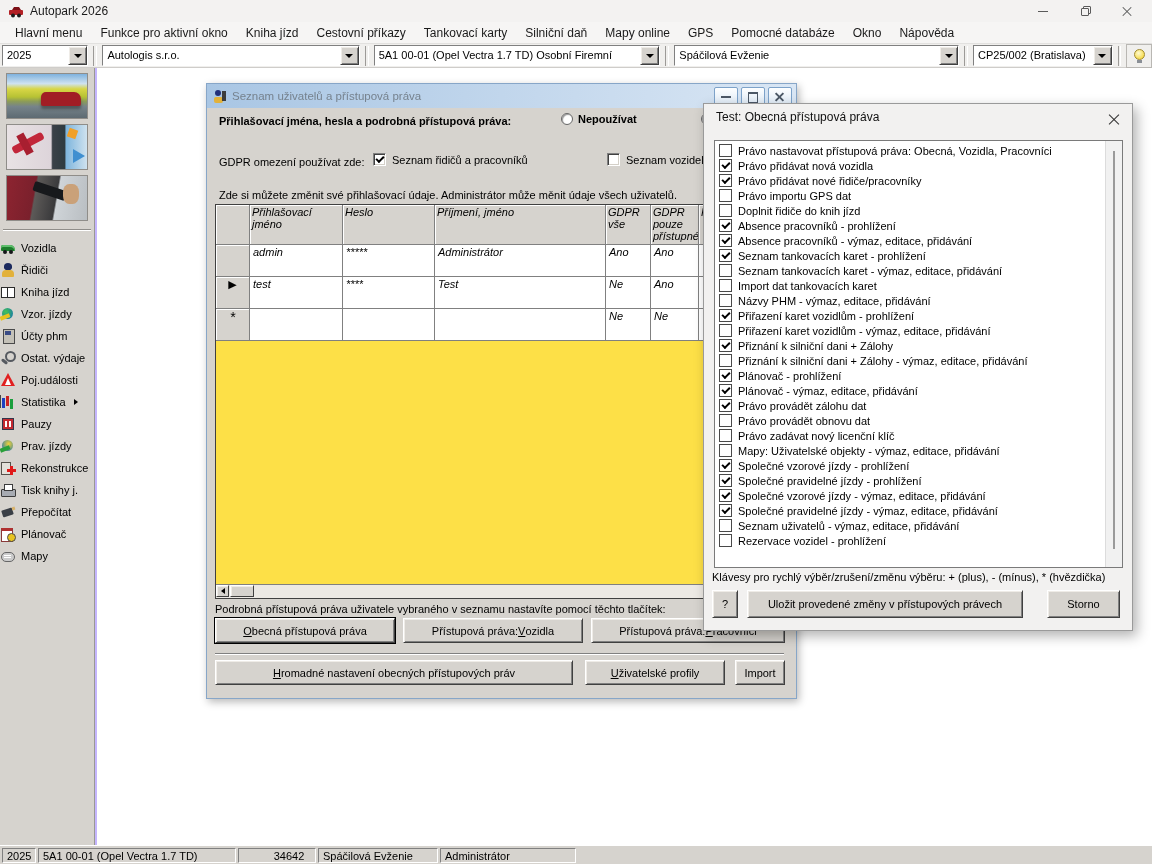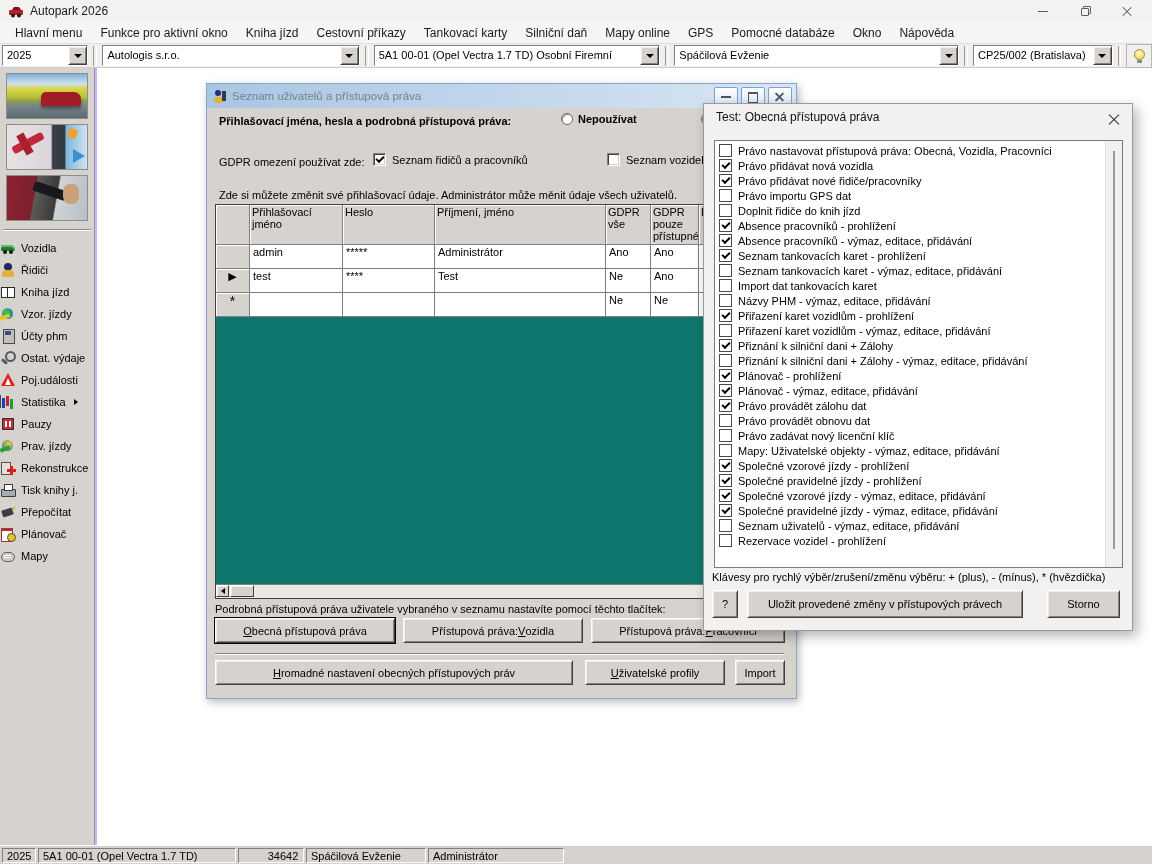--- a/index.html
+++ b/index.html
@@ -107,25 +107,25 @@
   .cwc-min::after{content:"";position:absolute;left:6px;right:6px;top:8px;border-top:2px solid #4c5866;}
   .cwc-max::after{content:"";position:absolute;left:6px;top:4px;width:8px;height:8px;border:1px solid #4c5866;border-top-width:2px;}
   .cwc-cls::before,.cwc-cls::after{content:"";position:absolute;left:5px;top:8px;width:11px;border-top:2px solid #4c5866;}
   .cwc-cls::before{transform:rotate(45deg);} .cwc-cls::after{transform:rotate(-45deg);}
   .chbody{position:relative;width:100%;height:590px;}
   .lbl{position:absolute;white-space:nowrap;}
   .bold{font-weight:bold;}
   .radgrp{position:absolute;display:flex;align-items:center;gap:5px;font-weight:bold;margin-left:24px;}
   .cbgrp{position:absolute;display:flex;align-items:center;gap:6px;}
   
-  .gridarea{position:absolute;left:8px;top:96px;width:570px;height:395px;border:1px solid #404040;background:#0f766e;box-sizing:border-box;}
+  .gridarea{position:absolute;left:8px;top:96px;width:570px;height:395px;border:1px solid #404040;background:#fde047;box-sizing:border-box;font-style:italic;}
   .gtable{position:absolute;left:0;top:0;display:flex;flex-wrap:wrap;width:568px;}
   .gcell{box-sizing:border-box;border-right:1px solid #808080;border-bottom:1px solid #808080;overflow:hidden;}
   .ghead{background:#d6d3ce;box-shadow:inset 1px 1px 0 #fff;padding:1px 2px;font-size:11px;line-height:12px;height:40px;}
-  .gdata{background:#fff;height:24px;padding:1px 3px 0 3px;font-size:11px;}
+  .gdata{background:#fff;height:32px;padding:1px 3px 0 3px;font-size:11px;}
   .gmark{background:#d6d3ce;box-shadow:inset 1px 1px 0 #fff;text-align:center;color:#000;}
   .hsb{position:absolute;left:0;right:0;bottom:0;height:13px;background:#ece9e4;border-top:1px solid #808080;}
   .hsb-btn{position:absolute;top:0;width:13px;height:12px;background:#d6d3ce;border:1px solid;border-color:#fff #404040 #404040 #fff;
            box-shadow:inset 1px 1px 0 #efece7;display:flex;align-items:center;justify-content:center;box-sizing:border-box;}
   .hsb-thumb{position:absolute;left:14px;top:0;width:24px;height:12px;background:#d6d3ce;border:1px solid;border-color:#fff #404040 #404040 #fff;box-shadow:inset 1px 1px 0 #efece7;box-sizing:border-box;}
   .tri-l{width:0;height:0;border-top:3px solid transparent;border-bottom:3px solid transparent;border-right:4px solid #000;}
   .tri-r{width:0;height:0;border-top:3px solid transparent;border-bottom:3px solid transparent;border-left:4px solid #000;}
   .sepline{position:absolute;left:8px;right:12px;border-top:1px solid #808080;border-bottom:1px solid #fff;}
   
   .dialog{position:absolute;left:703px;top:103px;width:430px;height:528px;background:#f2f1f0;
@@ -522,18 +522,18 @@
       </div>
     <span class="dlg-hint">Klávesy pro rychlý výběr/zrušení/změnu výběru: + (plus), - (mínus), * (hvězdička)</span>
     <div class="btn" style="position:absolute;left:8px;top:486px;width:26px;height:28px;">?</div>
     <div class="btn" style="position:absolute;left:43px;top:486px;width:276px;height:28px;">Uložit provedené změny v přístupových právech</div>
     <div class="btn" style="position:absolute;left:343px;top:486px;width:73px;height:28px;">Storno</div>
   </div>
 
   <div class="statusbar" id="statusbar">
       <div class="sb-panel" style="width: 34px;">2025</div>
       <div class="sb-panel" style="width: 198px;">5A1 00-01 (Opel Vectra 1.7 TD)</div>
-      <div class="sb-panel sb-center" style="width: 66px; padding-left: 28px;">34642</div>
+      <div class="sb-panel sb-center" style="width: 78px; padding-left: 28px;">34642</div>
       <div class="sb-panel" style="width: 120px;">Spáčilová Evženie</div>
       <div class="sb-panel" style="width: 136px;">Administrátor</div>
     </div>
 
 </div>
 
 </body></html>

